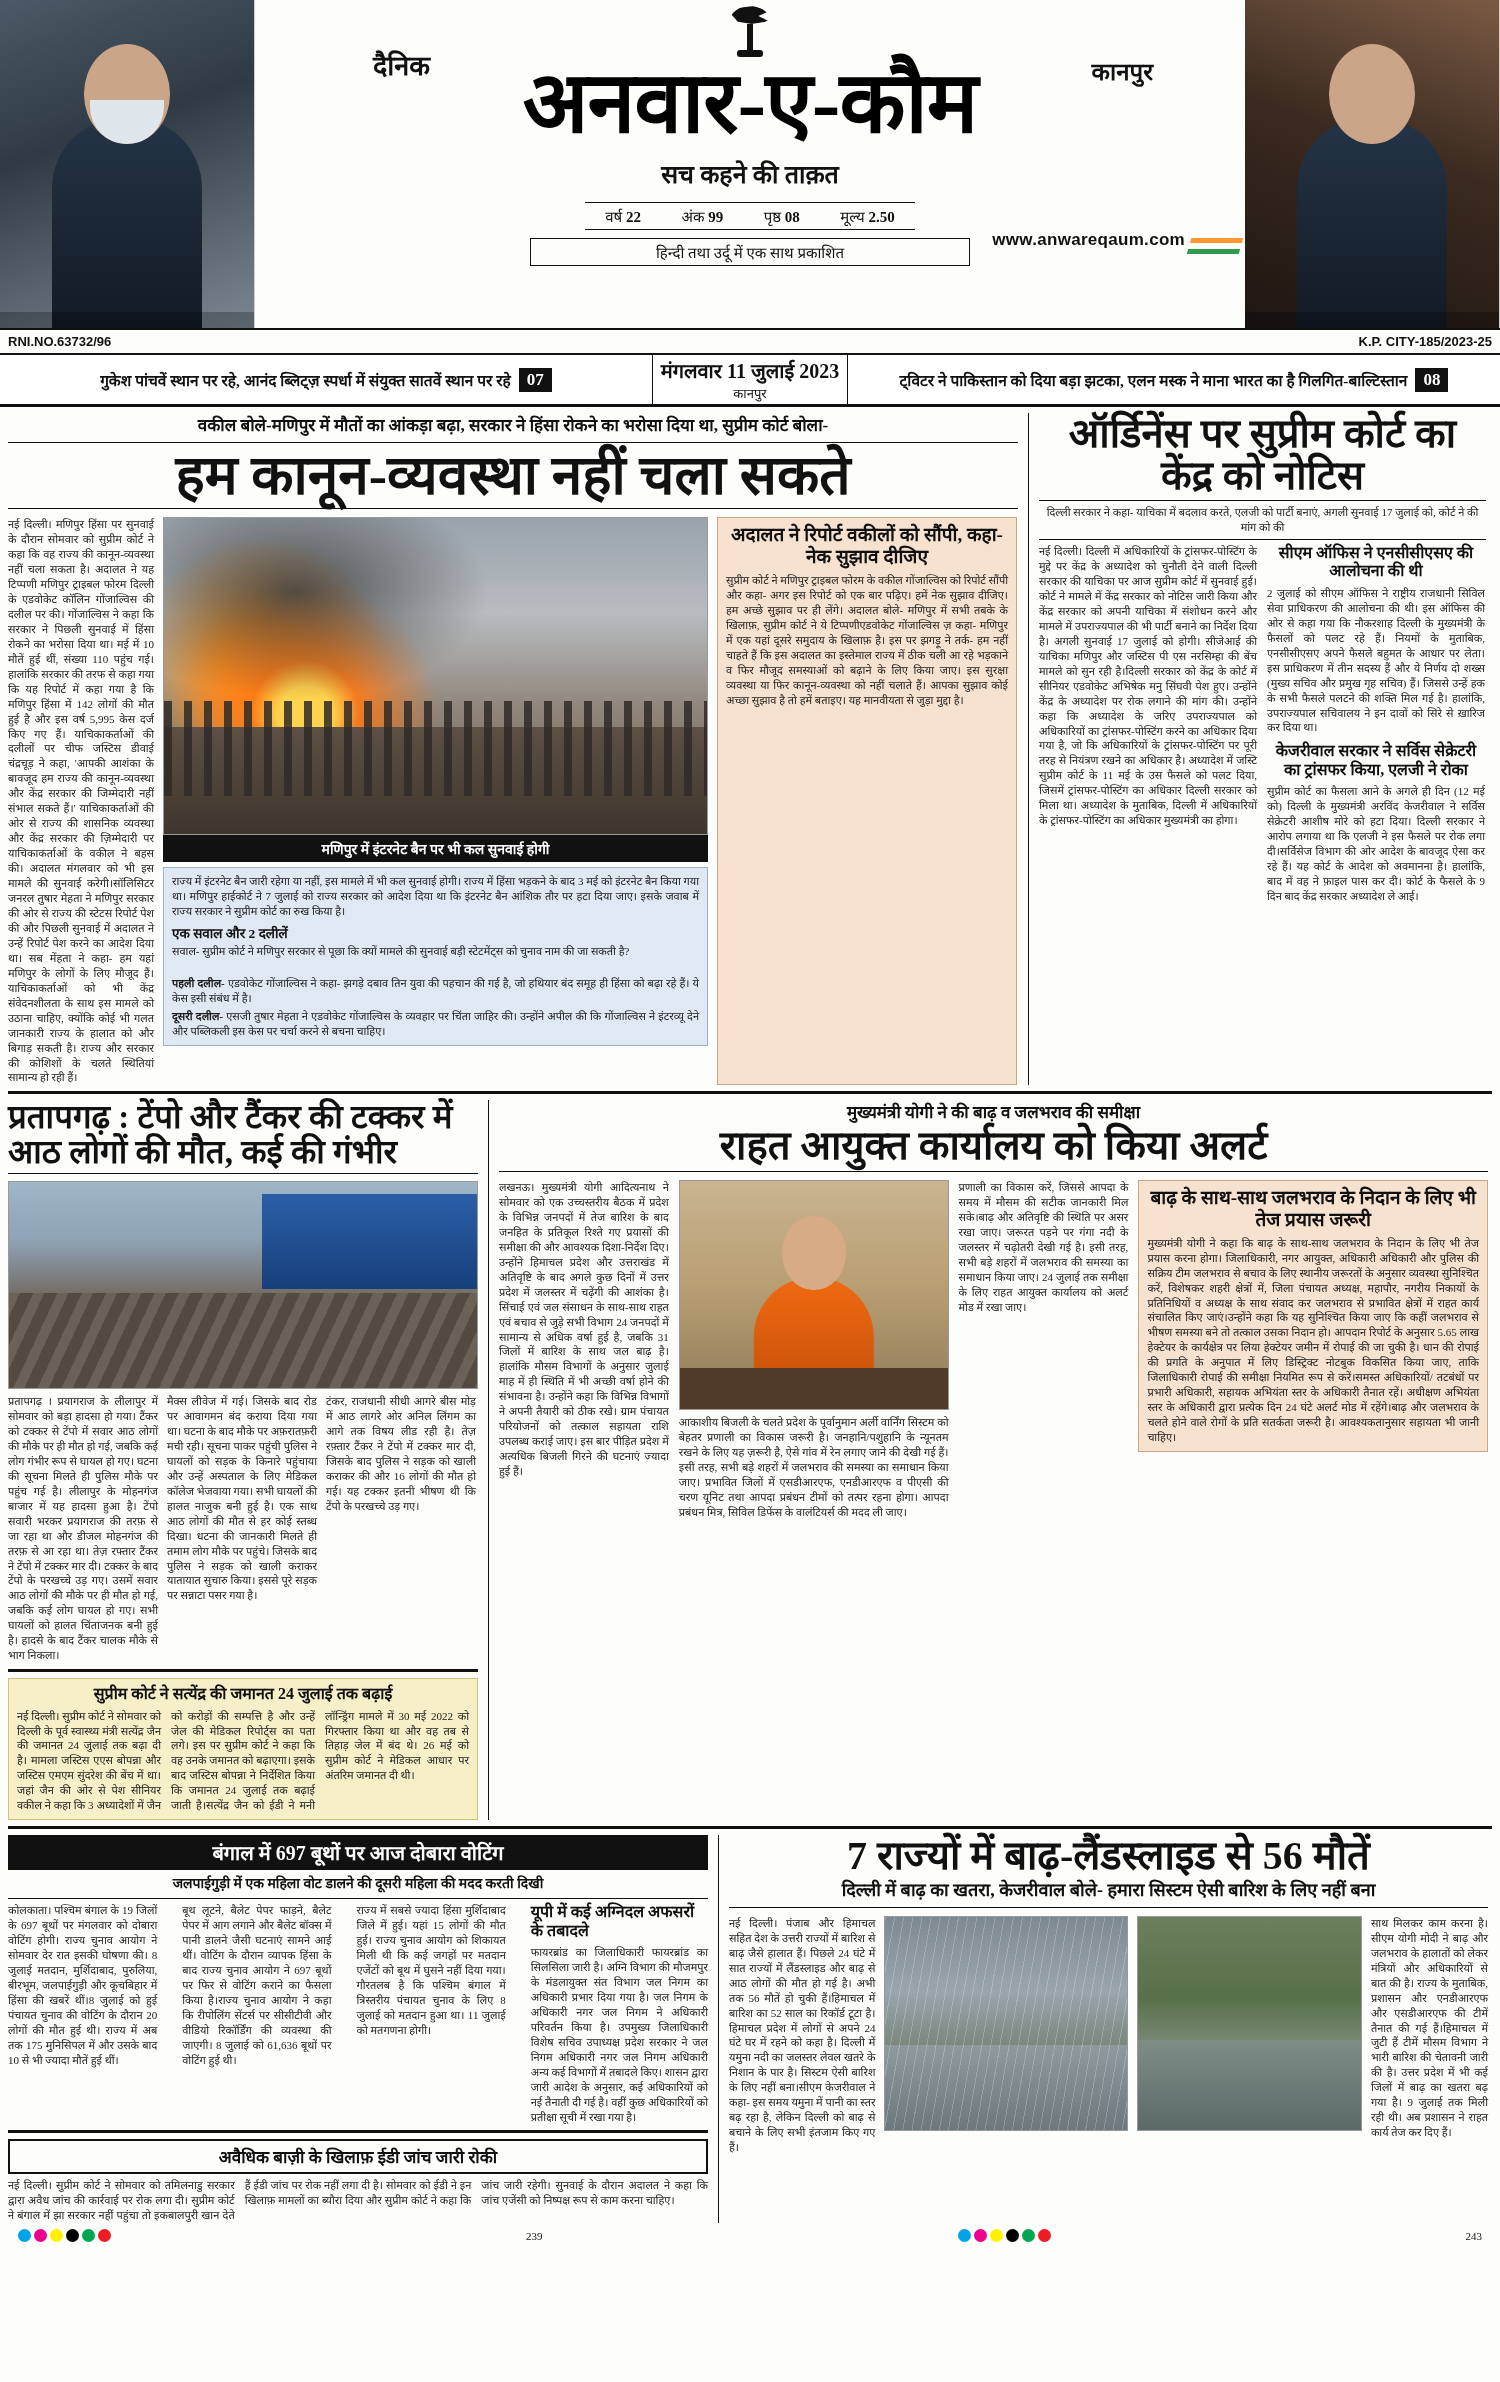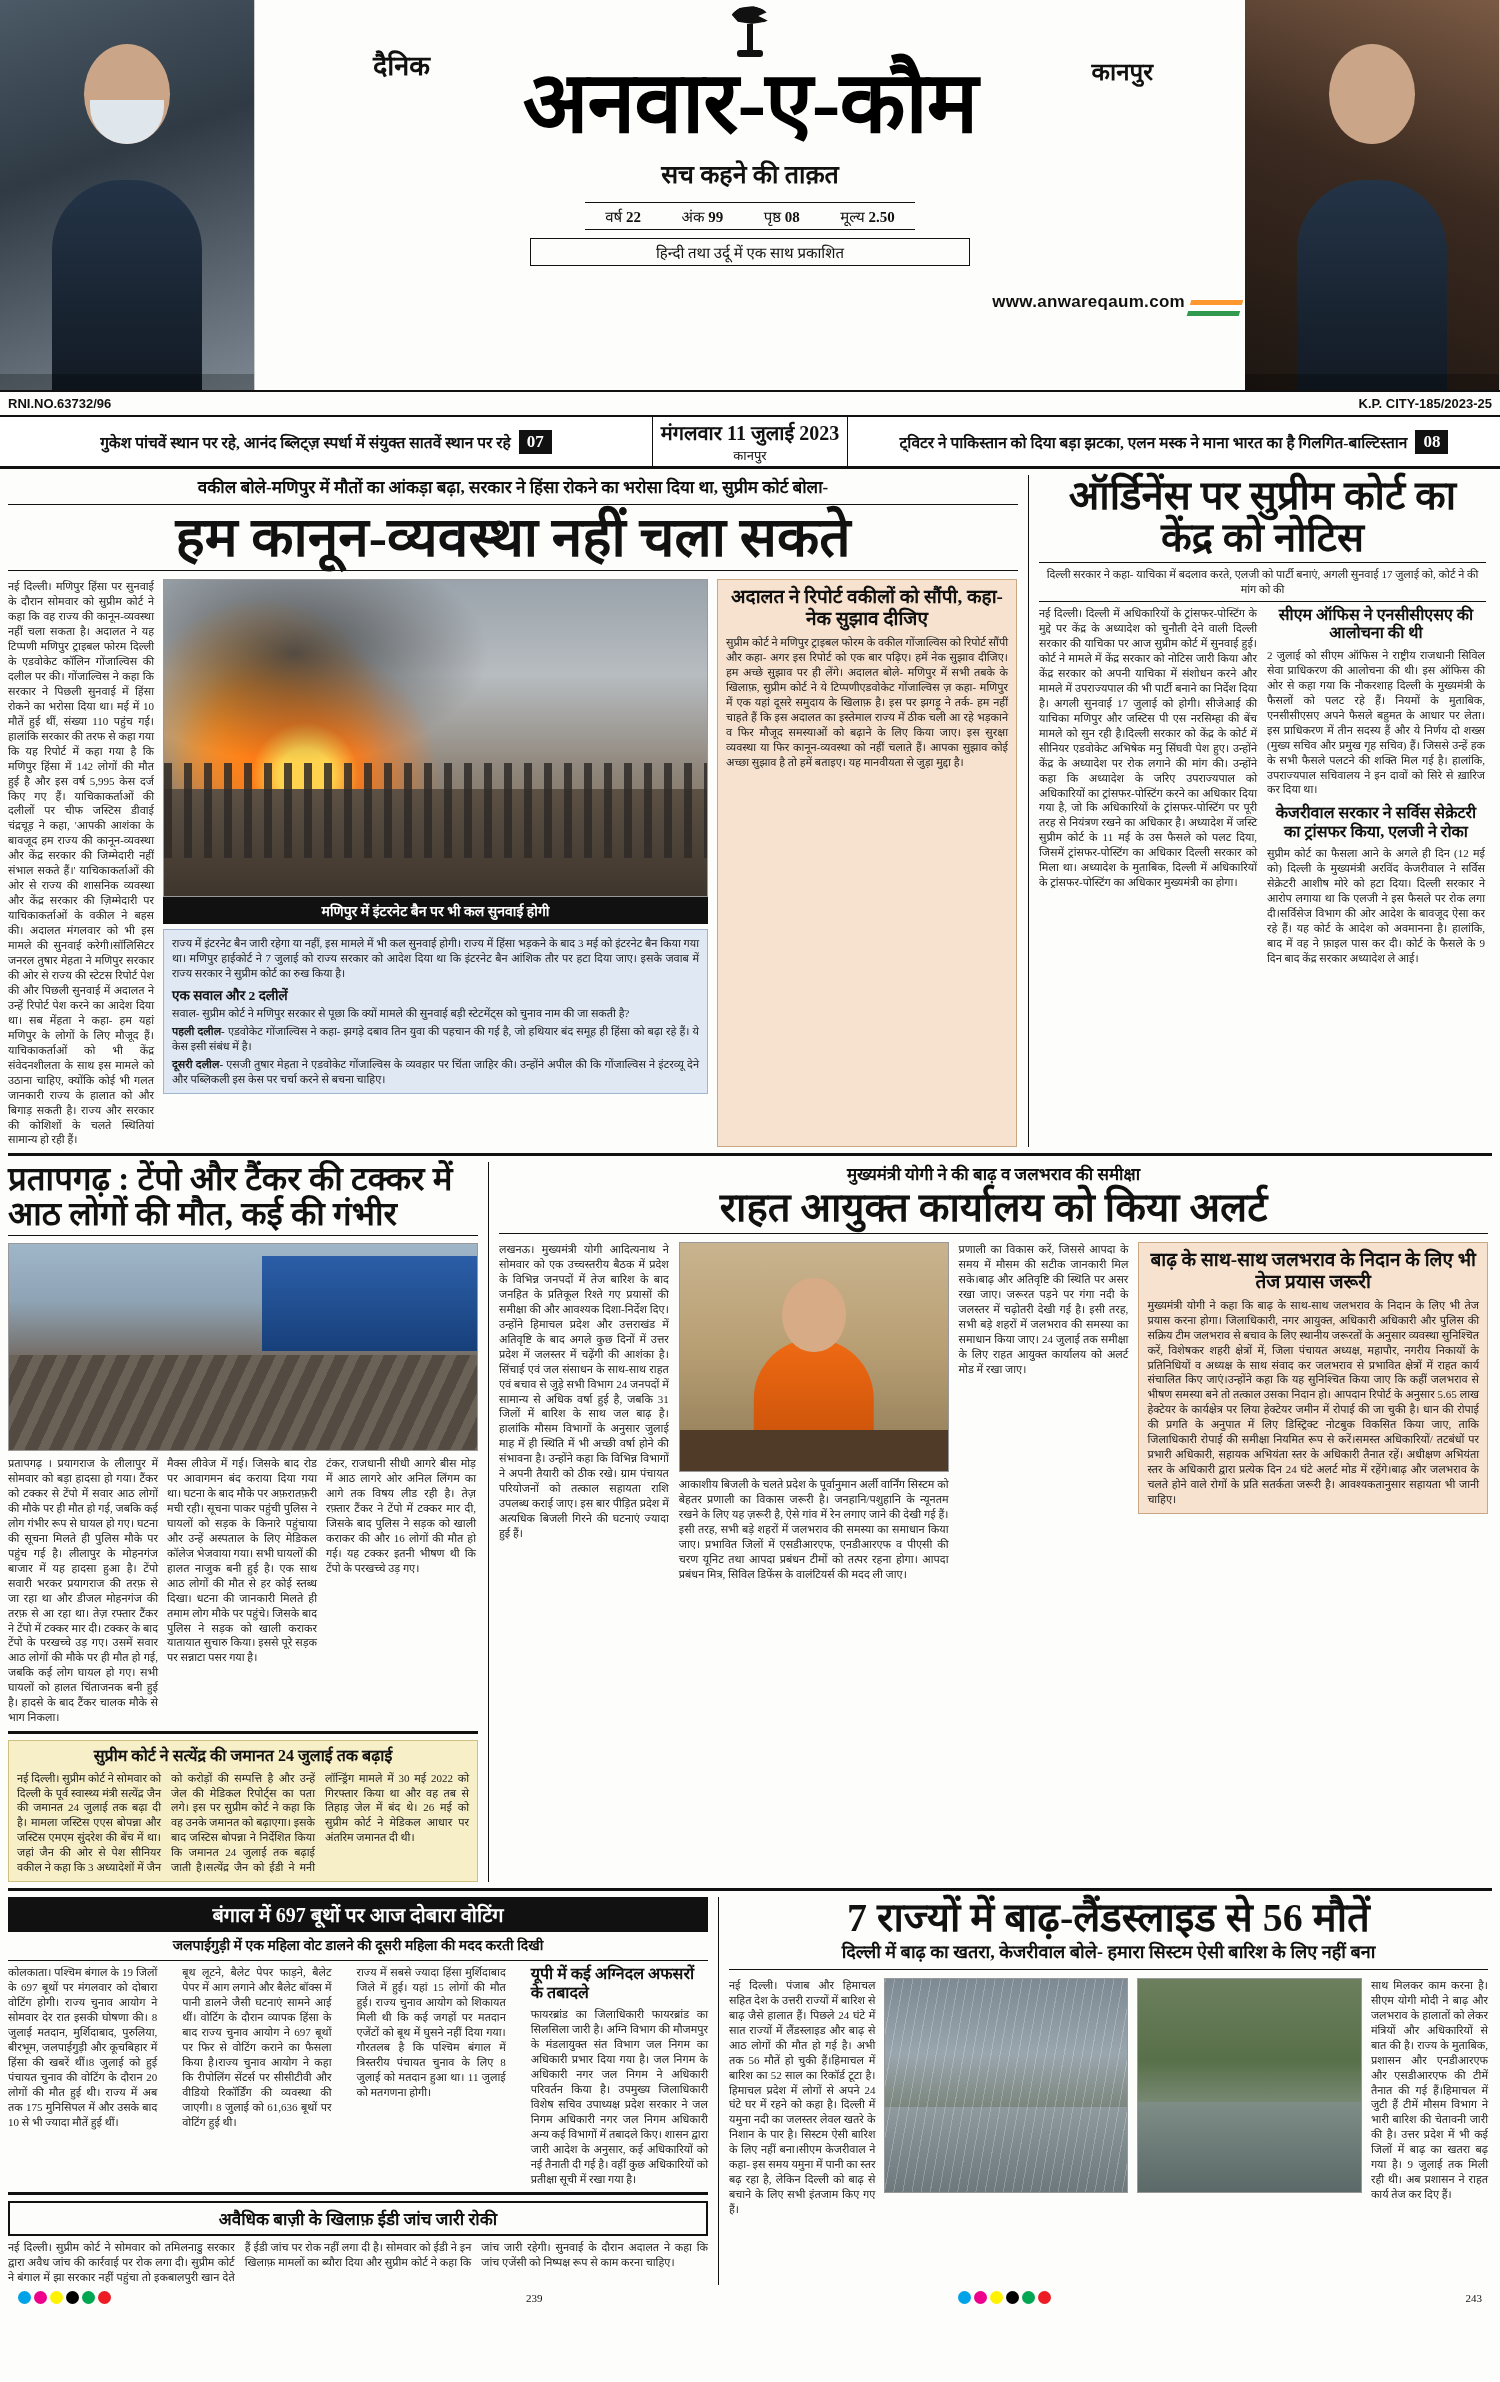--- a/index.html
+++ b/index.html
@@ -16,21 +16,21 @@
     position: relative;
     background: #fdfdfb;
     padding: 0;
   }
 
   
   .masthead {
     display: flex;
     align-items: stretch;
     border-bottom: 2px solid #111;
-    height: 392px;
+    height: 330px;
   }
   .mh-photo {
     width: 255px;
     position: relative;
     overflow: hidden;
     border-right: 1px solid #ccc;
   }
   .mh-photo.left {
     background: linear-gradient(160deg,#4b5a66 0%,#2f3a44 40%,#7c8791 100%);
   }
@@ -494,21 +494,21 @@
             <div class="photo ph-fire" style="height:318px;">
               <div class="ph-smoke"></div>
               <div class="ph-ground"></div>
               <div class="ph-crowd"></div>
             </div>
             <div class="caption-strip">मणिपुर में इंटरनेट बैन पर भी कल सुनवाई होगी</div>
             <div class="box-blue" style="margin-top:5px;">
               <div class="body-text small">राज्य में इंटरनेट बैन जारी रहेगा या नहीं, इस मामले में भी कल सुनवाई होगी। राज्य में हिंसा भड़कने के बाद 3 मई को इंटरनेट बैन किया गया था। मणिपुर हाईकोर्ट ने 7 जुलाई को राज्य सरकार को आदेश दिया था कि इंटरनेट बैन आंशिक तौर पर हटा दिया जाए। इसके जवाब में राज्य सरकार ने सुप्रीम कोर्ट का रुख किया है।</div>
               <div class="sub-title">एक सवाल और 2 दलीलें</div>
               <div class="body-text small">सवाल- सुप्रीम कोर्ट ने मणिपुर सरकार से पूछा कि क्यों मामले की सुनवाई बड़ी स्टेटमेंट्स को चुनाव नाम की जा सकती है?</div>
-              <div class="body-text small" style="margin-top:3px;">
+              <div class="body-text small" style="margin-top:17px;">
                 <b>पहली दलील-</b>
                 <span>एडवोकेट गोंजाल्विस ने कहा- झगड़े दबाव तिन युवा की पहचान की गई है, जो हथियार बंद समूह ही हिंसा को बढ़ा रहे हैं। ये केस इसी संबंध में है।</span>
               </div>
               <div class="body-text small" style="margin-top:3px;">
                 <b>दूसरी दलील-</b>
                 <span>एसजी तुषार मेहता ने एडवोकेट गोंजाल्विस के व्यवहार पर चिंता जाहिर की। उन्होंने अपील की कि गोंजाल्विस ने इंटरव्यू देने और पब्लिकली इस केस पर चर्चा करने से बचना चाहिए।</span>
               </div>
             </div>
           </div>
 

